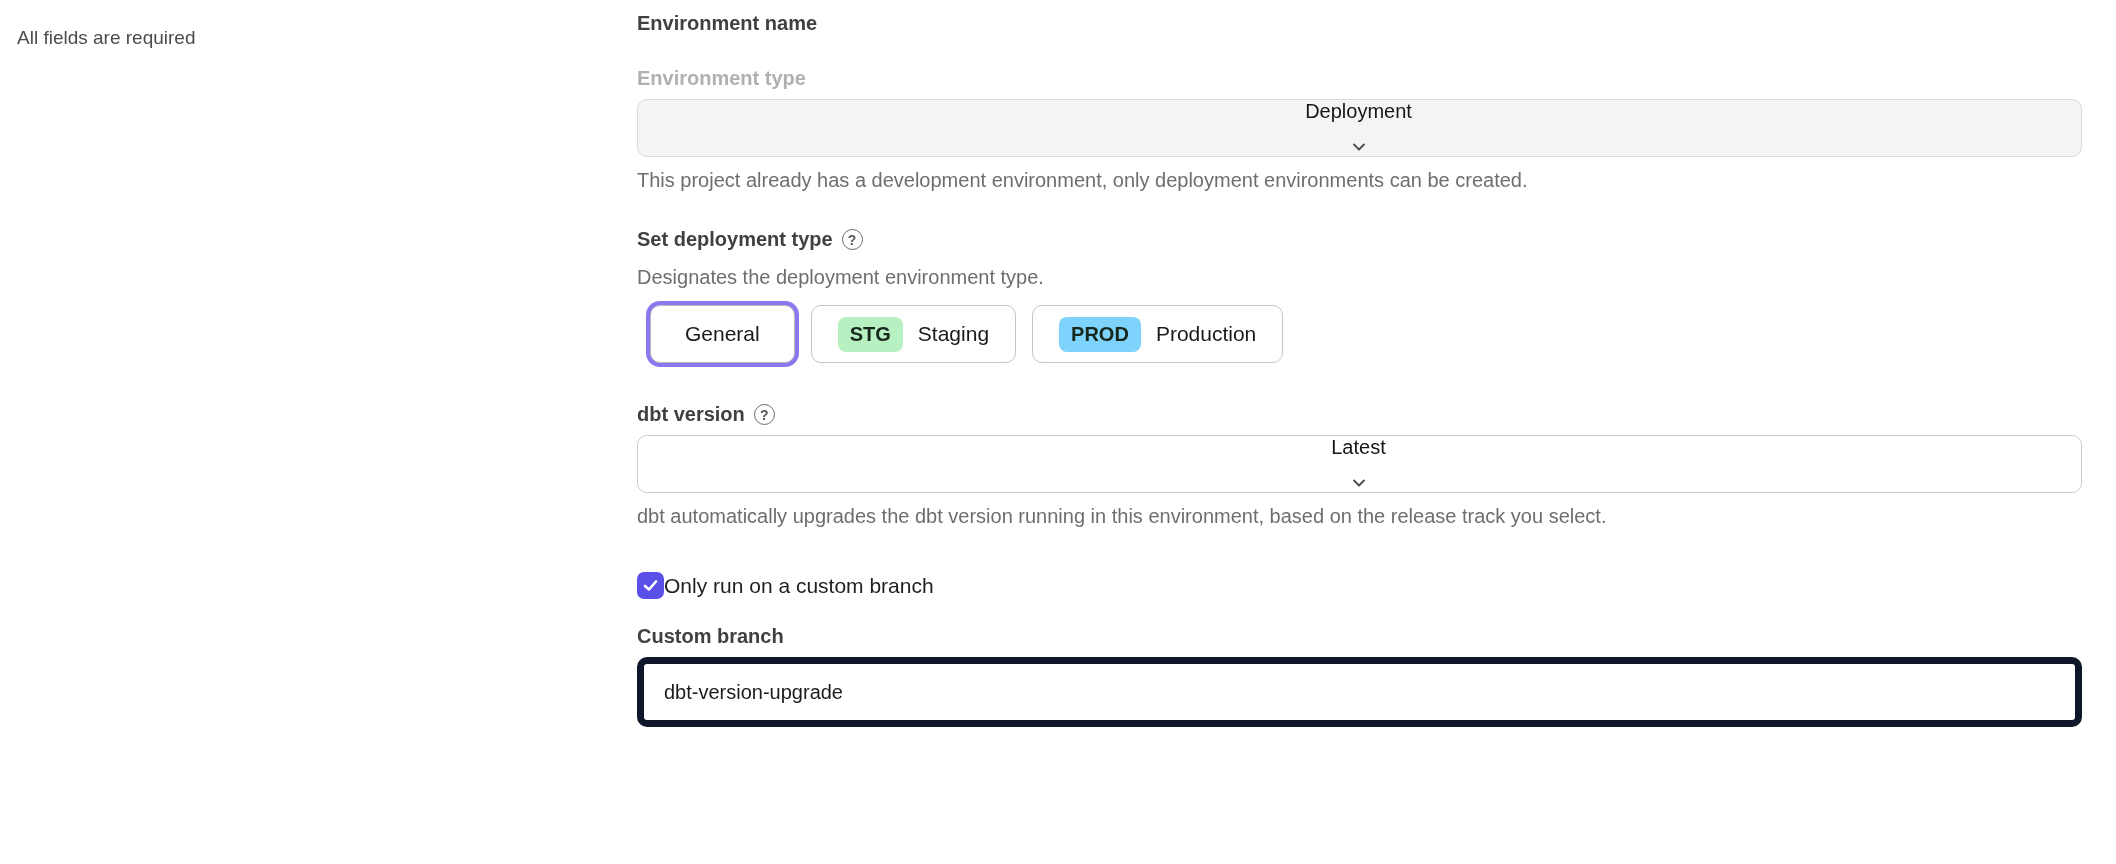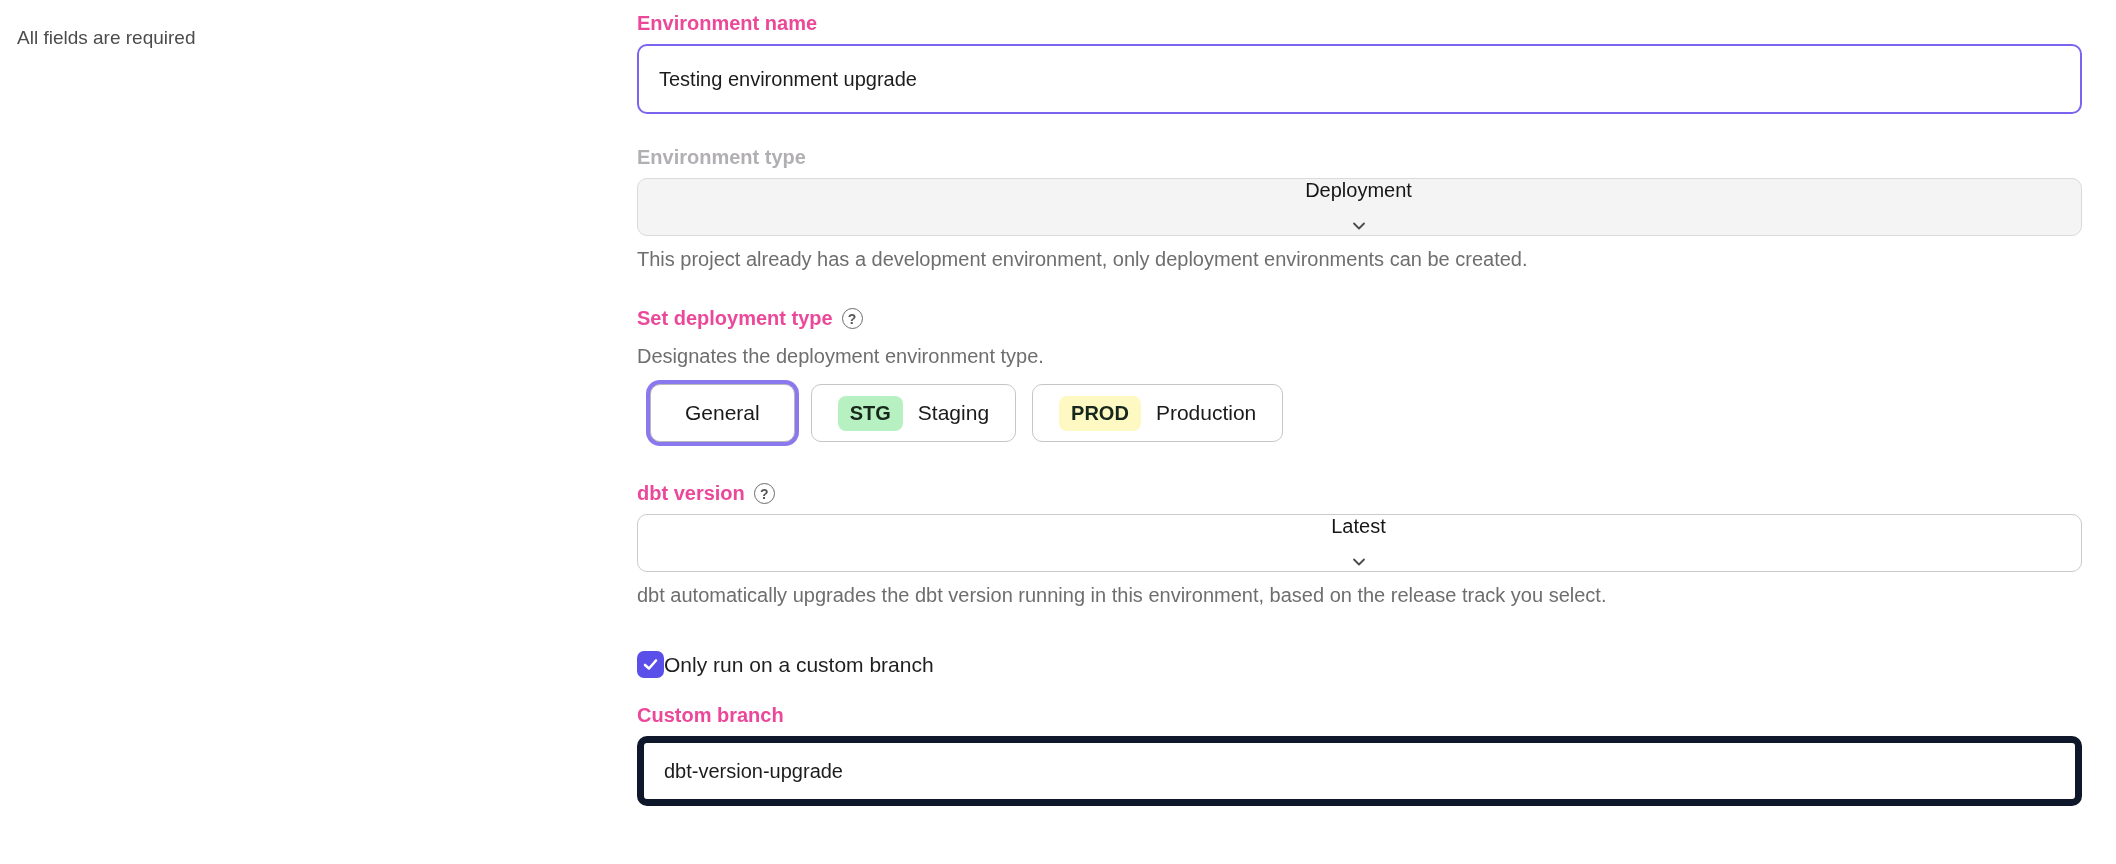--- a/index.html
+++ b/index.html
@@ -18,21 +18,21 @@
     font-size: 31px; font-weight: 700; color: #171717;
     letter-spacing: -0.4px; line-height: 1.15;
   }
   .page-subtitle { margin-top: 13px; font-size: 19px; color: #4c4c4c; }
 
   
   .form { flex: 1 1 auto; padding: 12px 34px 0 0; }
 
   .field-label {
     display: inline-block;
-    font-size: 20px; font-weight: 600; color: #ec4899; line-height: 23px;
+    font-size: 20px; font-weight: 600; color: #404040; line-height: 23px;
   }
   .field-label.disabled { color: #b1afb3; }
   .label-row { display: flex; align-items: center; gap: 9px; }
 
   .helper { font-size: 20px; color: #6e6e6e; line-height: 23px; margin-top: 12px; }
 
   .text-input {
     display: block; width: 100%; height: 70px;
     border: 7px solid #0f172a; border-radius: 10px;
     padding: 0 20px; font-size: 20px; color: #1c1c1c;
@@ -94,21 +94,20 @@
 <div class="layout">
 
   <aside class="left">
     <div class="page-subtitle">All fields are required</div>
   </aside>
 
   <main class="form">
 
     <div class="group-env-name">
       <label class="field-label">Environment name</label>
-      <input class="text-input focused" value="Testing environment upgrade" style="border-color: rgb(124, 100, 240);">
     </div>
 
     <div class="group-env-type">
       <label class="field-label disabled">Environment type</label>
       <div class="select disabled-select">
         <span>Deployment</span>
         <svg class="chevron" width="18" height="18" viewBox="0 0 18 18">
           <path d="M4 6.5 L9 11.5 L14 6.5" fill="none" stroke="#4a4a4a" stroke-width="1.8" stroke-linecap="round" stroke-linejoin="round"></path>
         </svg>
       </div>
@@ -123,21 +122,21 @@
       <div class="helper tight">Designates the deployment environment type.</div>
       <div class="btn-row">
         <button class="type-btn selected" style="box-shadow: rgb(138, 121, 238) 0px 0px 0px 4px;">
           <span>General</span>
         </button>
         <button class="type-btn">
           <span class="badge" style="background: rgb(183, 240, 193);">STG</span>
           <span>Staging</span>
         </button>
         <button class="type-btn">
-          <span class="badge" style="background: #fef9c3;">PROD</span>
+          <span class="badge" style="background: #7dd3fc;">PROD</span>
           <span>Production</span>
         </button>
       </div>
     </div>
 
     <div class="group-version">
       <div class="label-row">
         <label class="field-label">dbt version</label>
         <span class="help-icon">?</span>
       </div>

